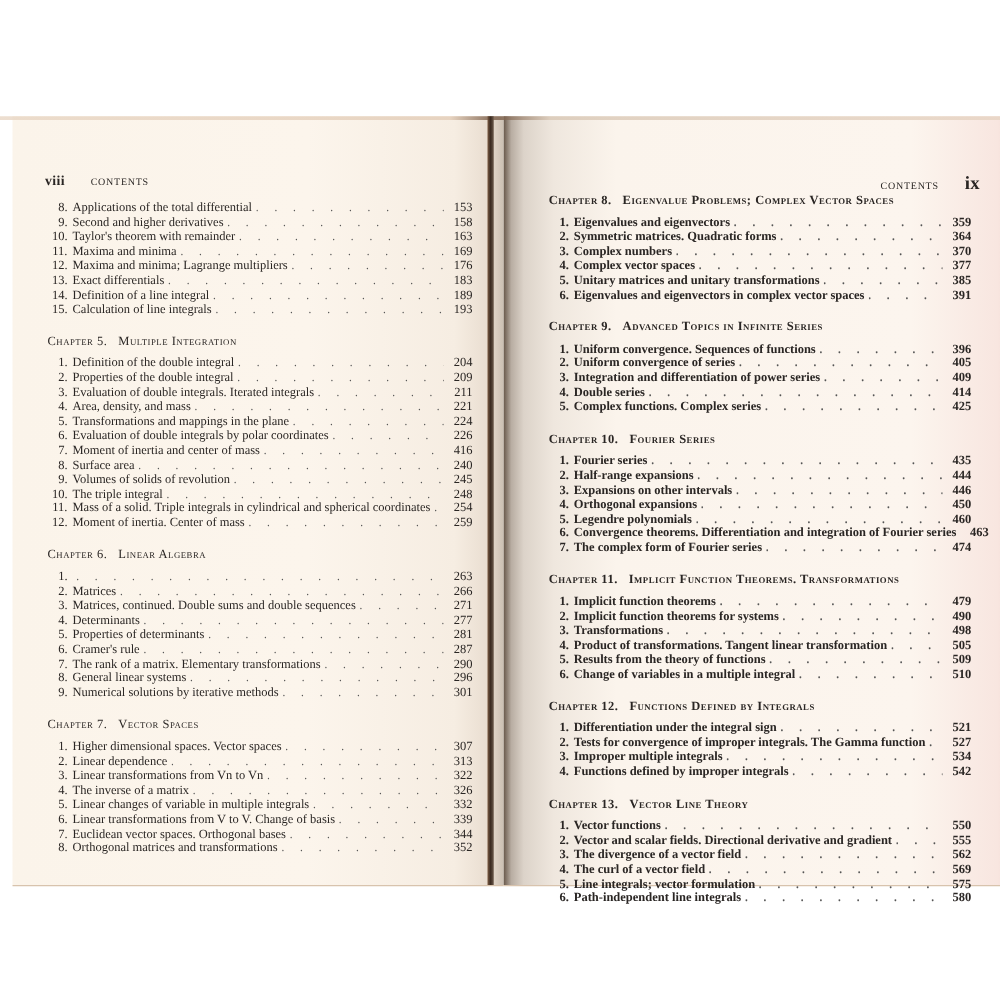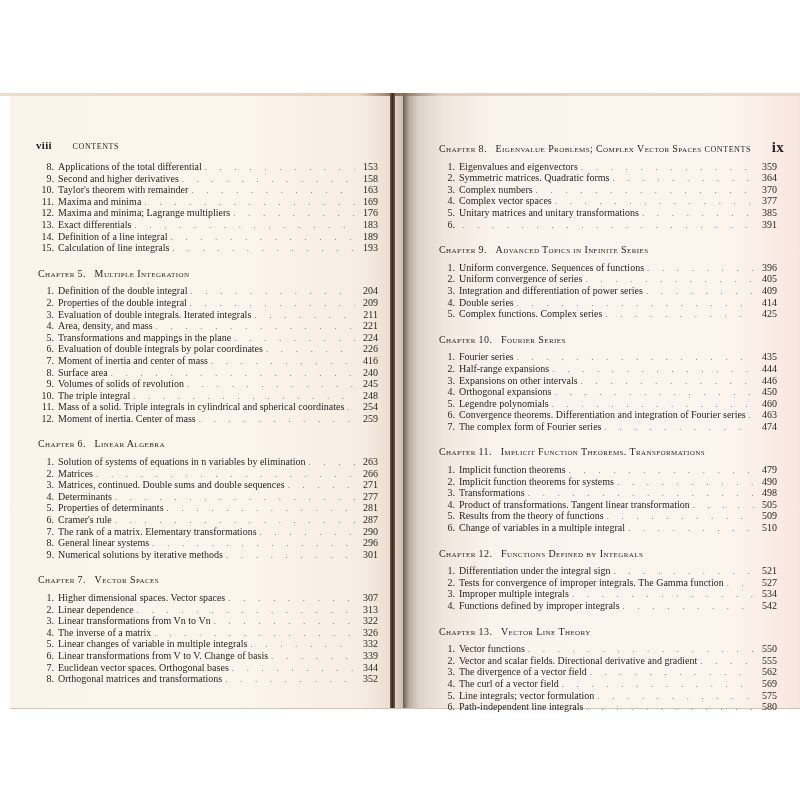--- a/index.html
+++ b/index.html
@@ -177,21 +177,20 @@
                 <span class="dots"></span>
                 <span class="pg">259</span>
               </li>
             </ul>
           </div>
           <div class="block">
             <div class="chapter-head"><span class="sc">Chapter 6.</span><span>&nbsp;&nbsp;&nbsp;</span><span class="sc">Linear Algebra</span></div>
             <ul class="entries">
               <li class="entry">
                 <span class="num">1.</span>
-                <span class="title">Solution of systems of equations in n variables by elimination</span>
                 <span class="dots"></span>
                 <span class="pg">263</span>
               </li>
               <li class="entry">
                 <span class="num">2.</span>
                 <span class="title">Matrices</span>
                 <span class="dots"></span>
                 <span class="pg">266</span>
               </li>
               <li class="entry">
@@ -294,21 +293,21 @@
         </div>
     </div>
   </div>
 
   <div class="page page-right">
     <div class="running-head rh-right">
       <span class="rh-label">CONTENTS</span>
       <span class="folio-r">ix</span>
     </div>
 
-    <div class="toc" style="left:36px; top:50px; width:338px;">
+    <div class="toc" style="left:36px; top:62px; width:338px;font-weight:bold;">
       <div id="right-chapters">
           <div class="block">
             <div class="chapter-head"><span class="sc">Chapter 8.</span><span>&nbsp;&nbsp;&nbsp;</span><span class="sc">Eigenvalue Problems; Complex Vector Spaces</span></div>
             <ul class="entries">
               <li class="entry">
                 <span class="num">1.</span>
                 <span class="title">Eigenvalues and eigenvectors</span>
                 <span class="dots"></span>
                 <span class="pg">359</span>
               </li>
@@ -331,20 +330,21 @@
                 <span class="pg">377</span>
               </li>
               <li class="entry">
                 <span class="num">5.</span>
                 <span class="title">Unitary matrices and unitary transformations</span>
                 <span class="dots"></span>
                 <span class="pg">385</span>
               </li>
               <li class="entry">
                 <span class="num">6.</span>
+                <span class="title">Eigenvalues and eigenvectors in complex vector spaces</span>
                 <span class="dots"></span>
                 <span class="pg">391</span>
               </li>
             </ul>
           </div>
           <div class="block">
             <div class="chapter-head"><span class="sc">Chapter 9.</span><span>&nbsp;&nbsp;&nbsp;</span><span class="sc">Advanced Topics in Infinite Series</span></div>
             <ul class="entries">
               <li class="entry">
                 <span class="num">1.</span>

